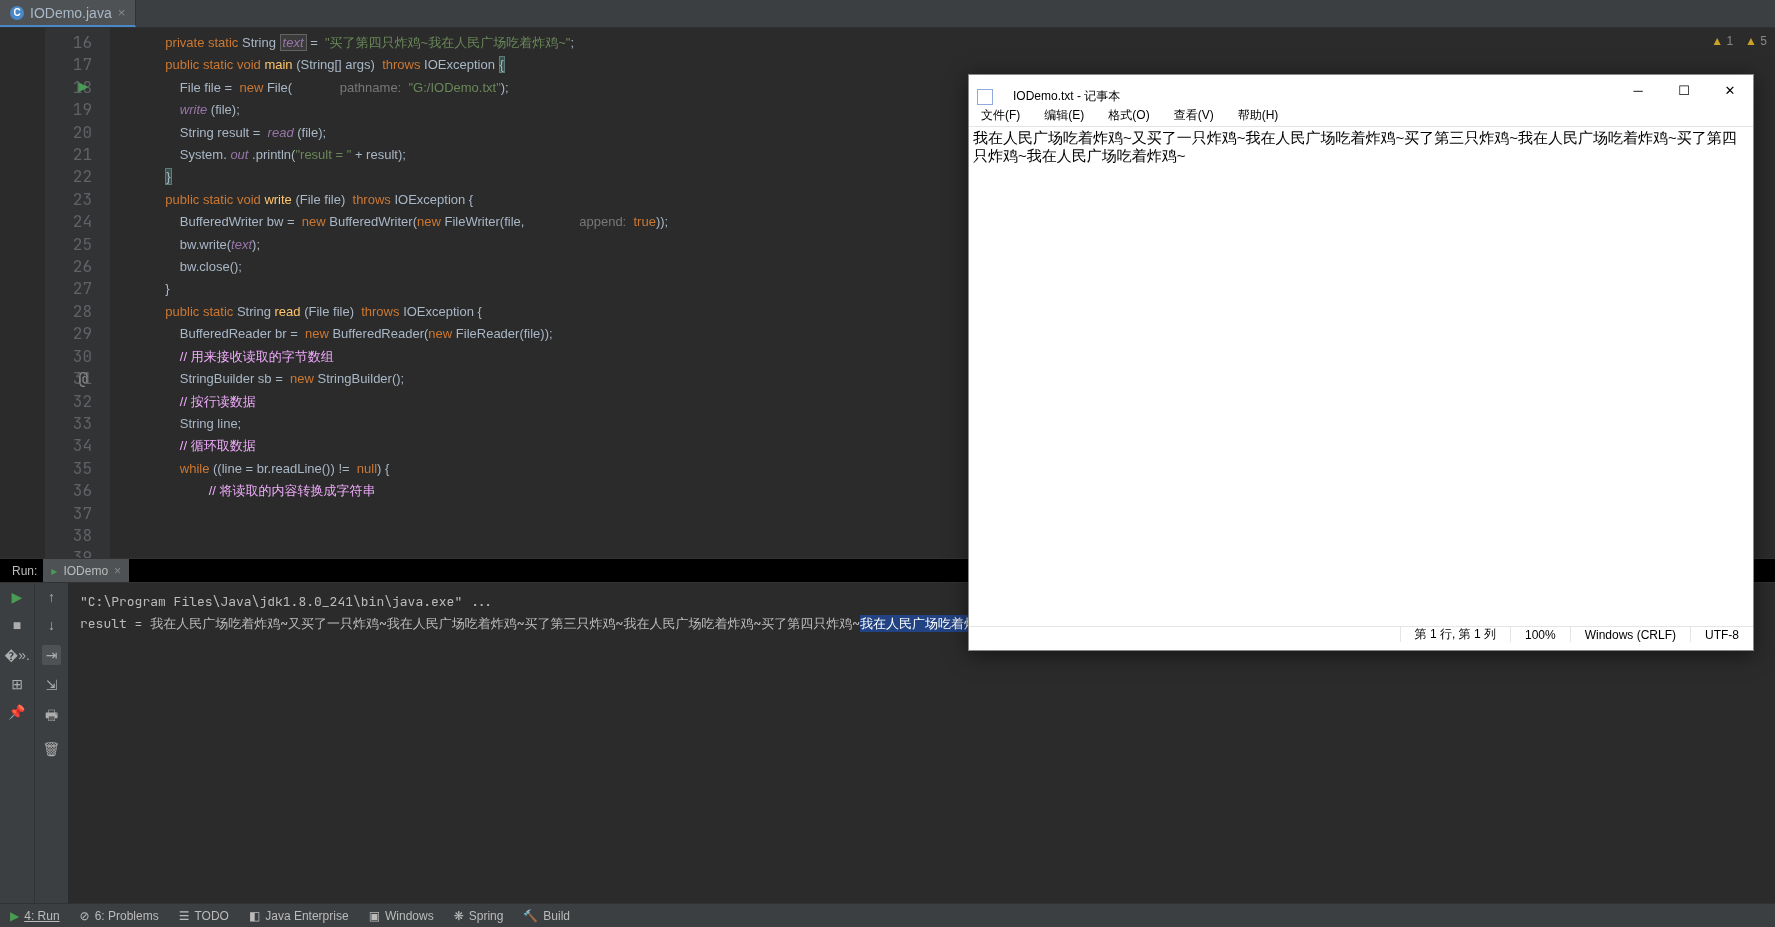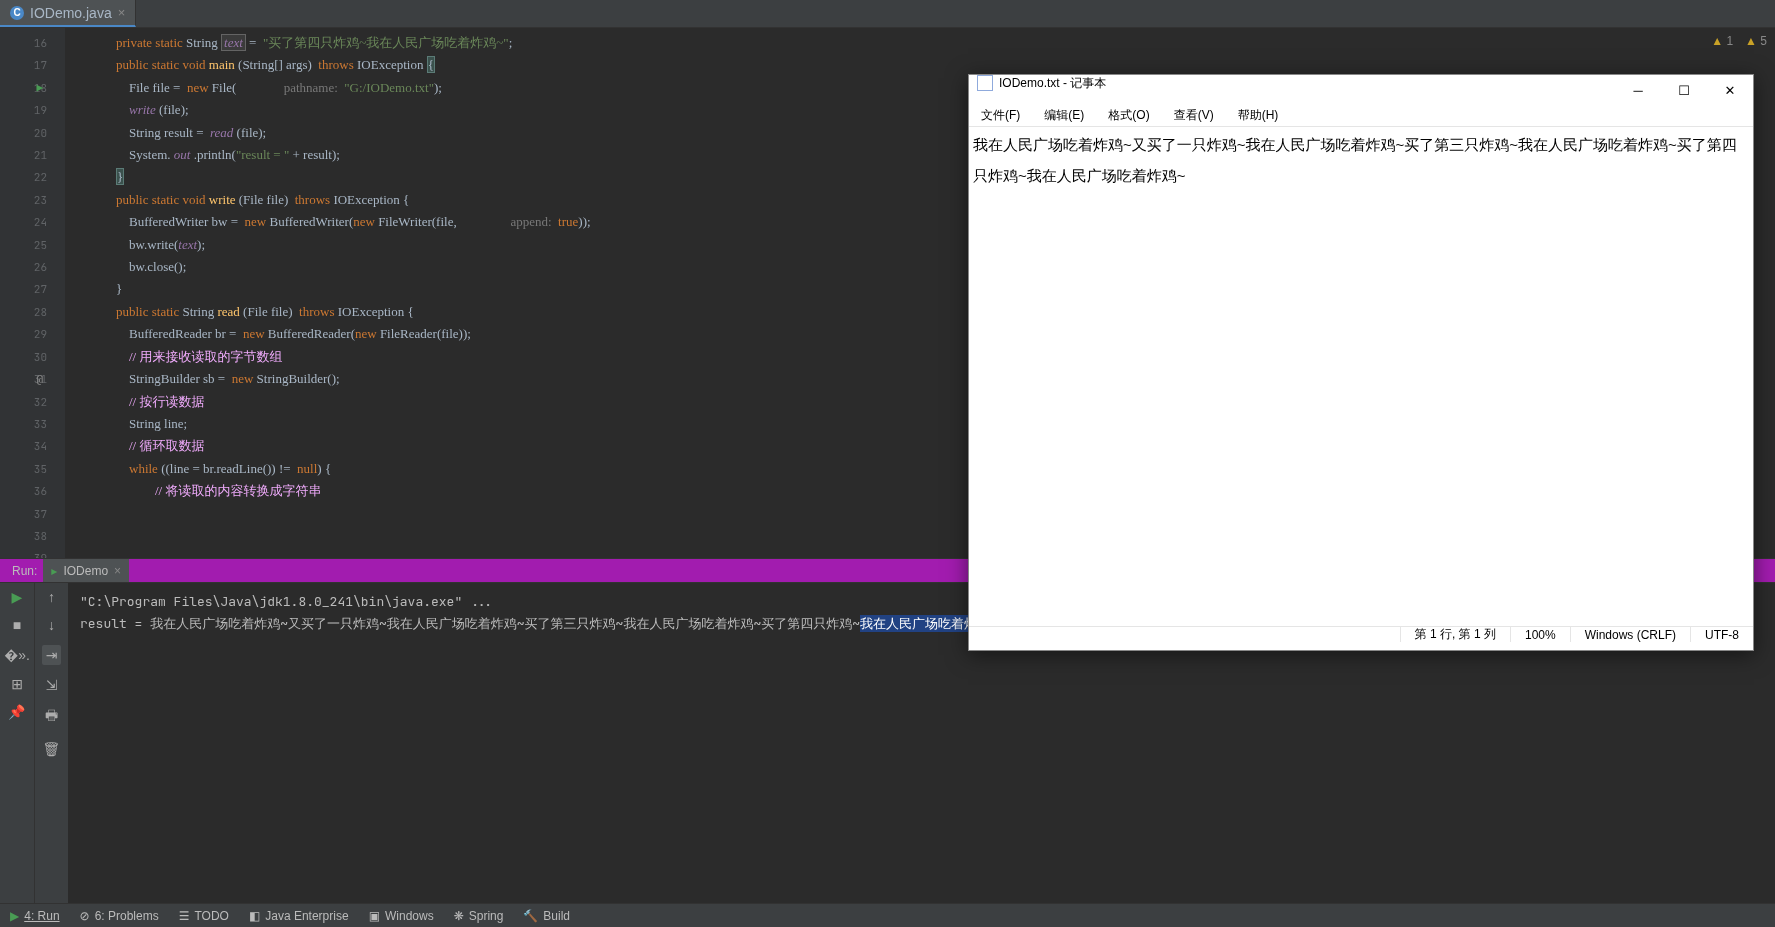--- a/index.html
+++ b/index.html
@@ -7,62 +7,62 @@
 
 
 .tabs { background:#3c3f41; height:28px; display:flex; border-bottom:1px solid #323232; align-items:stretch; }
 .tab { display:flex; align-items:center; padding:0 10px; gap:6px; border-right:1px solid #323232; cursor:pointer; }
 .tab.active { background:#4e5254; border-bottom:2px solid #4a88c7; }
 .tab .j-icon { width:14px; height:14px; border-radius:50%; background:#4a88c7; display:flex; align-items:center; justify-content:center; font-size:10px; color:#fff; font-weight:bold; }
 .tab .close { color:#888; font-size:13px; }
 
 
 .editor { display:flex; height:530px; position:relative; }
-.gutter { width:65px; background:#313335; text-align:right; padding-right:18px; color:#606366; font-family:"JetBrains Mono",Consolas,monospace; font-size:11px; line-height:22.4px; padding-top:4px; position:relative; }
-.code { flex:1; font-family:Liberation Serif, serif; font-size:13px; line-height:22.4px; padding-top:4px; white-space:pre; overflow:hidden; }
+.gutter { width:65px; background:#313335; text-align:right; padding-right:18px; color:#606366; font-family:"JetBrains Mono",Consolas,monospace; font-size:16px; line-height:22.4px; padding-top:4px; position:relative;margin-left:45px; }
+.code { flex:1; font-family:Liberation Sans, sans-serif; font-size:13px; line-height:22.4px; padding-top:4px; white-space:pre; overflow:hidden; }
 .code .line { padding-left:12px; }
 .kw { color:#cc7832; }
 .str { color:#6a8759; }
 .meth { color:#ffc66d; }
 .cls { color:#a9b7c6; }
 .fld { color:#9876aa; font-style:italic; }
 .cmt { color:#f0abfc; }
 .hint { color:#787878;margin-left:44px; }
 .hi { border:1px solid #646464; background:#3b3b3b; padding:0 2px; }
 .brace-match { background:#3b514d; border:1px solid #5b7b76; }
 
 .warn-bar { position:absolute; top:6px; right:8px; display:flex; gap:12px; font-size:12px; color:#888; }
 .warn-bar .y { color:#c9a227; }
 
 
 .run-panel { position:absolute; left:0; right:0; top:558px; bottom:24px; background:#2b2b2b; border-top:1px solid #323232; }
-.run-header { height:24px; background:#a21caf; display:flex; align-items:center; font-size:12px; padding-left:6px; color:#bbb; border-bottom:1px solid #323232; }
+.run-header { height:24px; background:#000000; display:flex; align-items:center; font-size:12px; padding-left:6px; color:#bbb; border-bottom:1px solid #323232; }
 .run-header .lbl { padding:0 6px; }
 .run-tab { display:flex; align-items:center; gap:6px; padding:0 8px; background:#4e5254; height:100%; }
 .run-body { display:flex; height:calc(100% - 24px); }
 .run-tools { width:34px; background:#3c3f41; display:flex; flex-direction:column; align-items:center; padding-top:6px; gap:12px; color:#adadad; font-size:14px; }
 .run-tools2 { width:34px; background:#3c3f41; display:flex; flex-direction:column; align-items:center; padding-top:6px; gap:12px; color:#adadad; border-left:1px solid #323232; }
 .run-tools .tri { color:#499c54; }
 .console { flex:1; font-family:"JetBrains Mono",Consolas,monospace; font-size:13px; padding:8px 12px; line-height:22px; color:#bbb; }
 .console .sel { background:#214283; color:#fff; }
 
 
 .bottom { position:absolute; bottom:0; left:0; right:0; height:24px; background:#3c3f41; display:flex; align-items:center; font-size:12px; color:#bbb; border-top:1px solid #323232; }
 .bottom .item { padding:0 10px; display:flex; align-items:center; gap:5px; cursor:pointer; }
 .bottom .tri { color:#499c54; }
 
 
 .notepad { position:absolute; top:74px; left:968px; width:786px; height:577px; background:#fff; color:#000; border:1px solid #888; box-shadow:0 4px 20px rgba(0,0,0,0.5); font-family:"Microsoft YaHei","SimSun",sans-serif; }
-.np-title { height:30px; background:#fff; display:flex; align-items:flex-start; padding-left:8px; font-size:12px; gap:6px; }
+.np-title { height:30px; background:#fff; display:flex; align-items:flex-end; padding-left:8px; font-size:12px; gap:20px; }
 .np-title .page-icon { width:16px; height:16px; background:#fff; border:1px solid #8faadc; position:relative; }
 .np-title .ctrls { margin-left:auto; display:flex; }
 .np-title .ctrls div { width:46px; height:30px; display:flex; align-items:center; justify-content:center; font-size:13px; font-family:sans-serif; }
 .np-menu { height:22px; display:flex; align-items:center; gap:16px; padding-left:8px; font-size:12px; border-bottom:1px solid #e5e5e5; }
 .np-menu span { padding:0 4px; cursor:pointer; }
-.np-body { padding:2px 4px; font-size:15px; line-height:31px; height:calc(100% - 30px - 22px - 24px); overflow:auto; white-space:pre-wrap; word-break:break-all; }
+.np-body { padding:2px 4px; font-size:15px; line-height:18px; height:calc(100% - 30px - 22px - 24px); overflow:auto; white-space:pre-wrap; word-break:break-all; }
 .np-status { height:16px; border-top:1px solid #e5e5e5; display:flex; align-items:center; font-size:12px; }
 .np-status div { padding:0 14px; border-left:1px solid #e5e5e5; height:100%; display:flex; align-items:center; }
 .np-status .sp { flex:1; border:none; }
 </style>
 </head>
 <body>
 
 <div class="tabs">
   <div class="tab active">
     <span class="j-icon">C</span>

